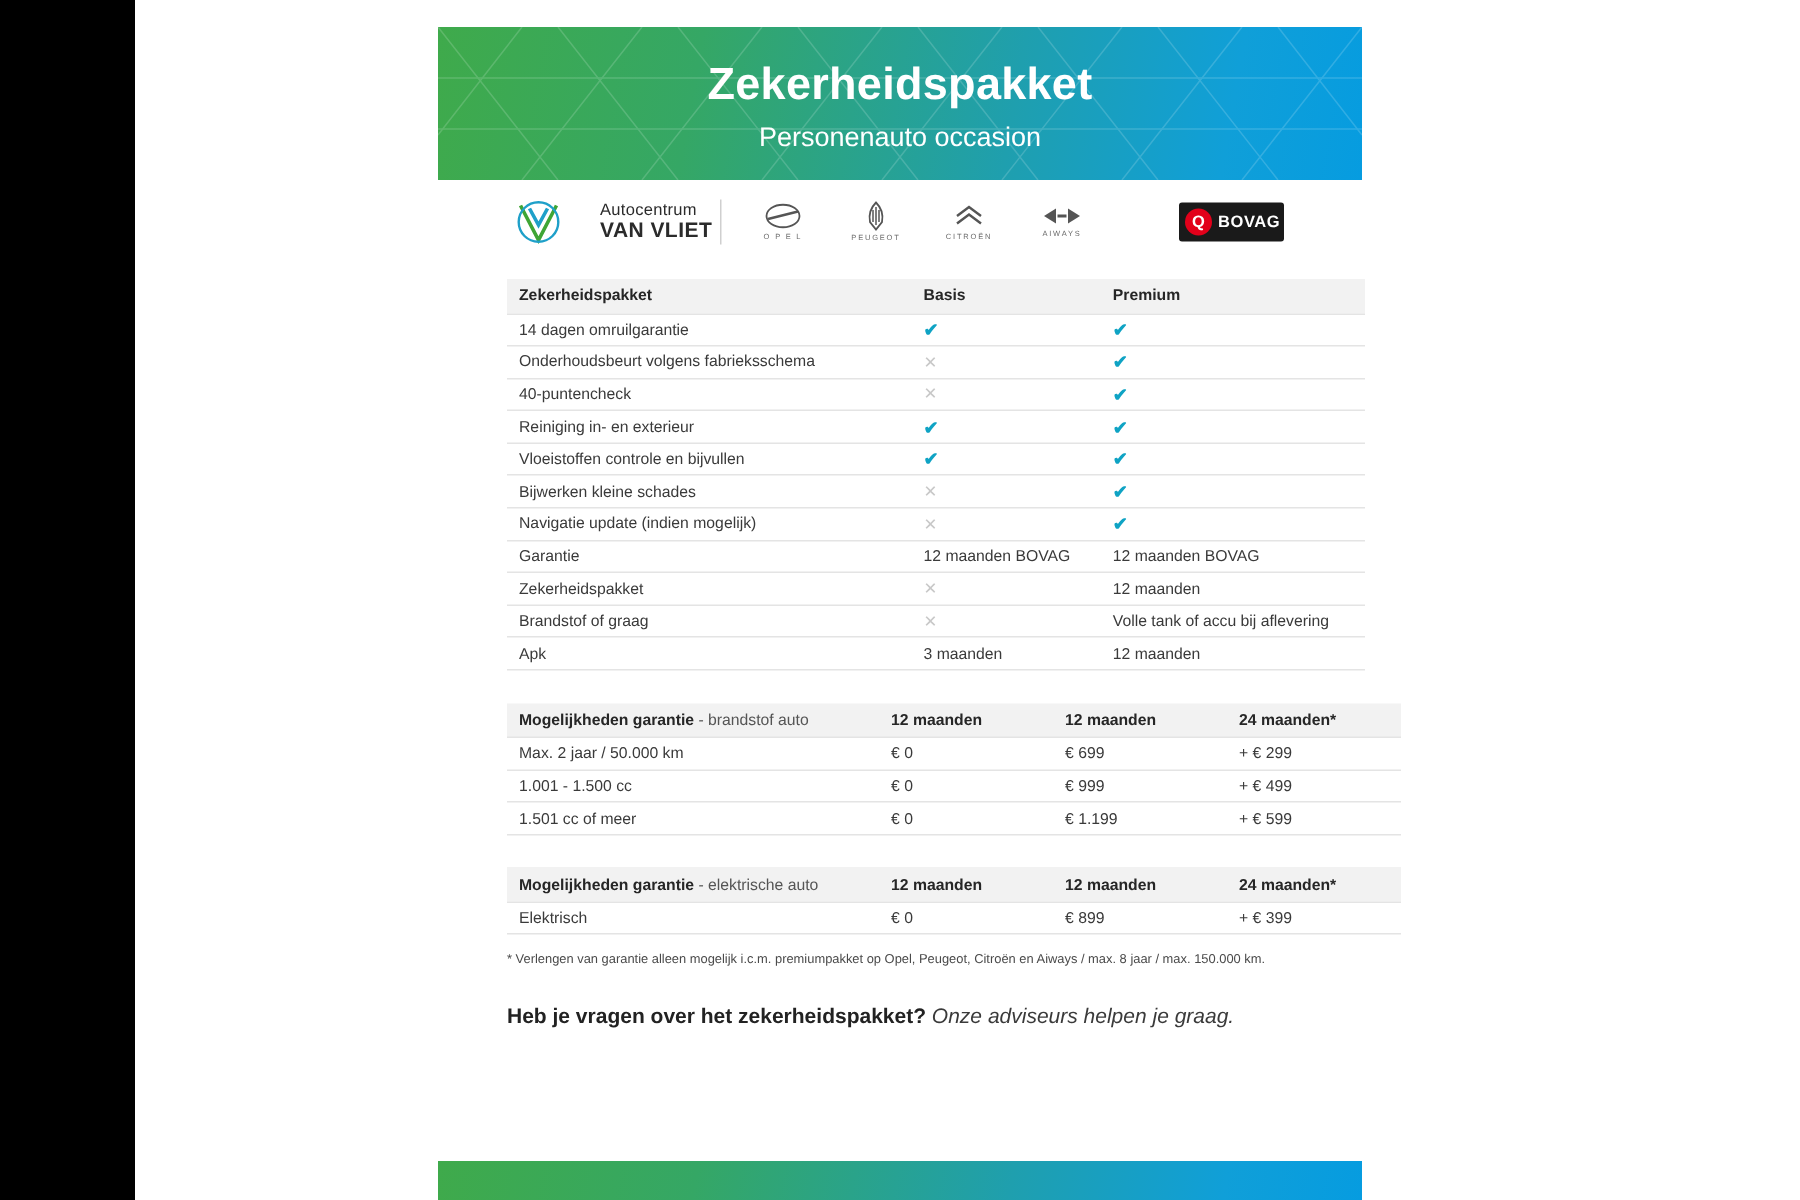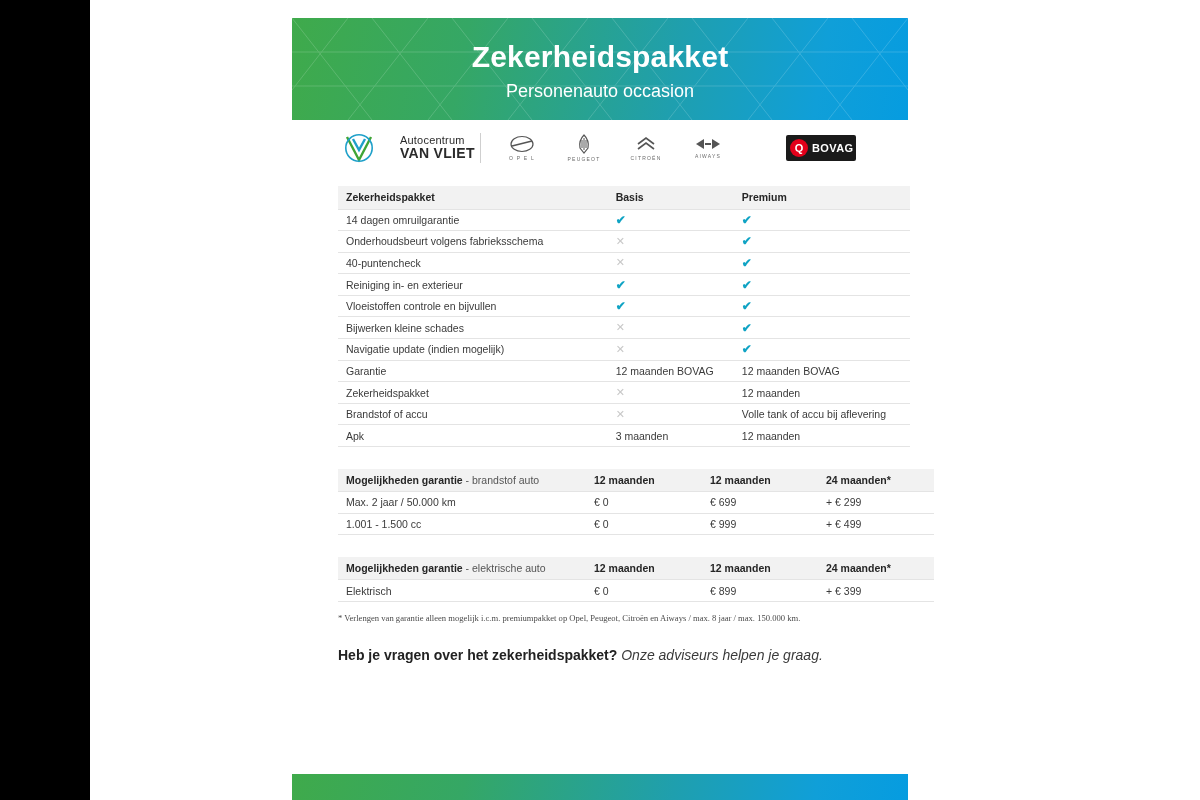--- a/index.html
+++ b/index.html
@@ -140,21 +140,20 @@
   .check { color: #0fa3c4; font-size: 12px; font-weight: bold; }
   .cross { color: #c8c8c8; font-size: 11px; }
   .spacer-row td { border-bottom: none; height: 22px; background: #fff; }
   table.t2 { margin-top: 0; }
   .note {
     margin: 10px 0 0 46px;
     width: 560px;
     font-size: 8.6px;
     color: #4a4a4a;
     line-height: 1.55;
-    font-family: Liberation Serif, serif;
   }
   .cta {
     margin: 22px 0 0 46px;
     font-size: 14px;
     color: #222;
   }
   .cta b { font-weight: bold; }
   .cta i { font-style: italic; color: #3a3a3a; }
 </style>
 </head>
@@ -281,21 +280,21 @@
             <td>Garantie</td>
             <td><span>12 maanden BOVAG</span></td>
             <td><span>12 maanden BOVAG</span></td>
           </tr>
           <tr>
             <td>Zekerheidspakket</td>
             <td><span class="cross">✕</span></td>
             <td><span>12 maanden</span></td>
           </tr>
           <tr>
-            <td>Brandstof of accu</td>
+            <td>Brandstof of graag</td>
             <td><span class="cross">✕</span></td>
             <td><span>Volle tank of accu bij aflevering</span></td>
           </tr>
           <tr>
             <td>Apk</td>
             <td><span>3 maanden</span></td>
             <td><span>12 maanden</span></td>
           </tr>
           <tr class="spacer-row">
             <td></td>
@@ -326,20 +325,26 @@
             <td>€ 0</td>
             <td>€ 699</td>
             <td>+ € 299</td>
           </tr>
           <tr>
             <td>1.001 - 1.500 cc</td>
             <td>€ 0</td>
             <td>€ 999</td>
             <td>+ € 499</td>
           </tr>
+          <tr>
+            <td>1.501 cc of meer</td>
+            <td>€ 0</td>
+            <td>€ 1.199</td>
+            <td>+ € 599</td>
+          </tr>
           <tr class="spacer-row">
             <td></td>
             <td></td>
             <td></td>
             <td></td>
           </tr>
         </tbody>
     </table>
 
     <table class="t3">

